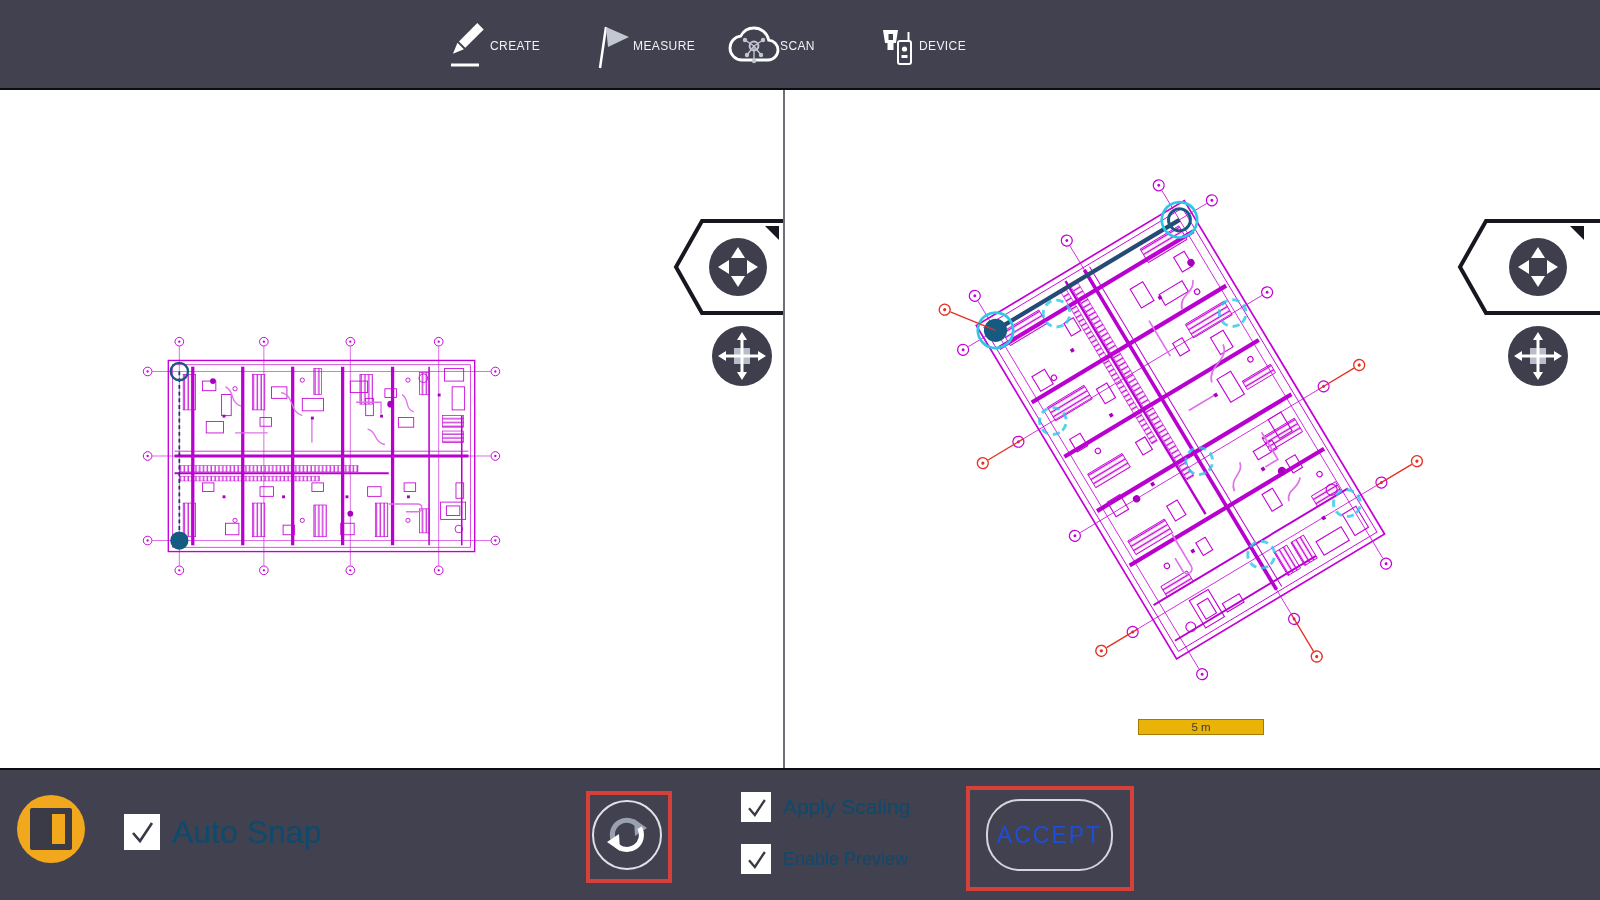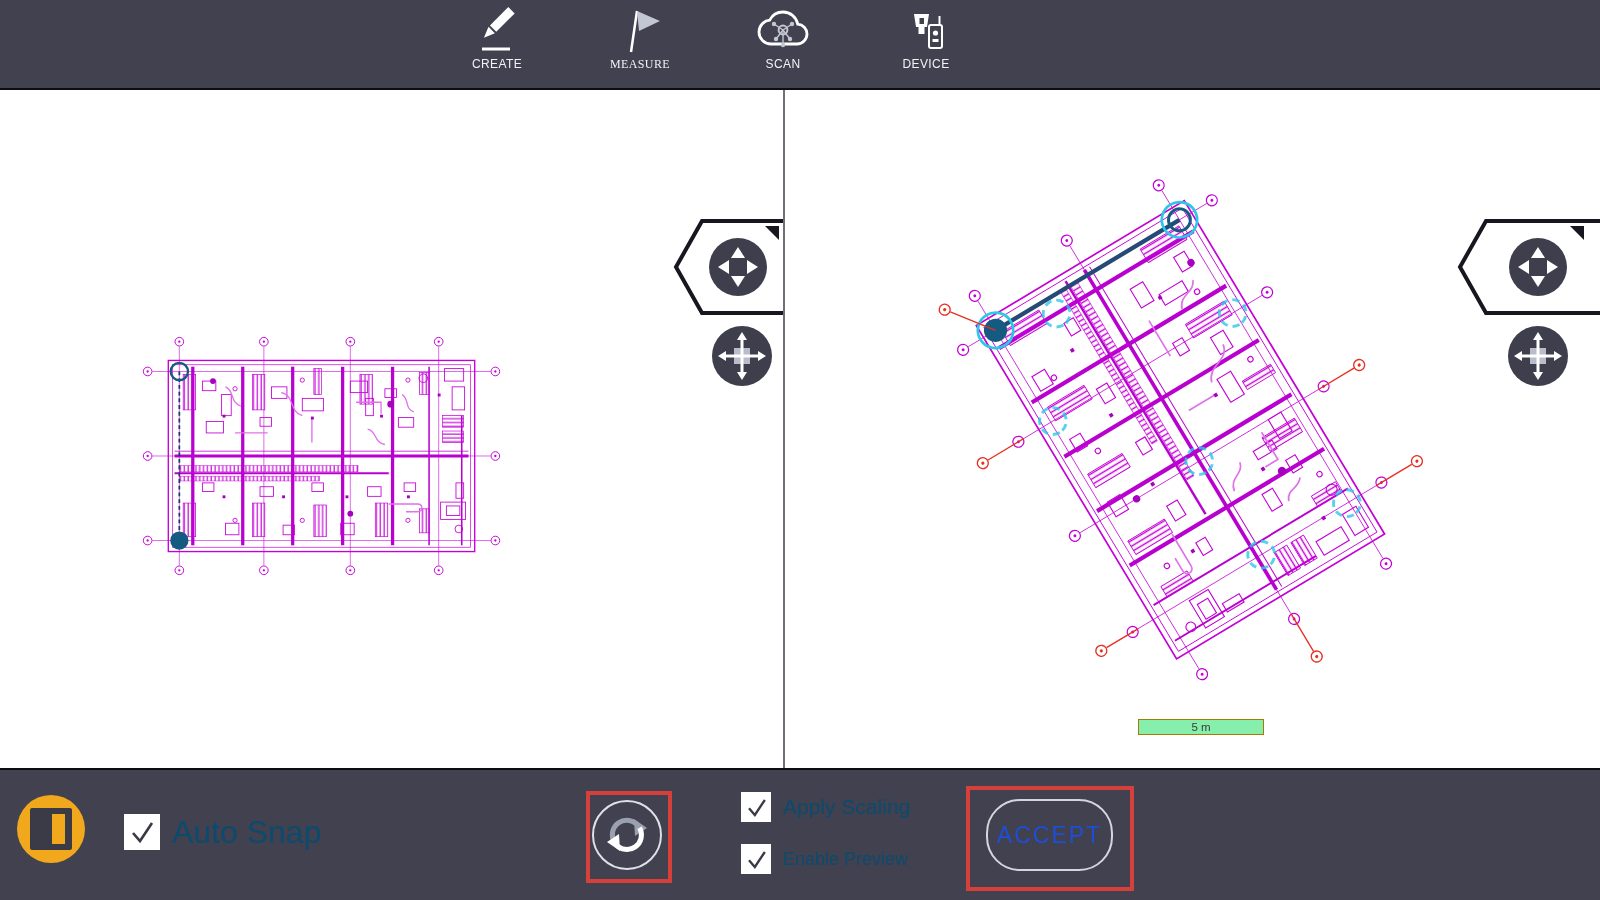--- a/index.html
+++ b/index.html
@@ -2,32 +2,32 @@
 <html><head>
 <meta charset="utf-8">
 <style>
   html,body{margin:0;padding:0;}
   body{width:1600px;height:900px;position:relative;overflow:hidden;background:#fff;
        font-family:"Liberation Sans", sans-serif;-webkit-font-smoothing:antialiased;}
   .abs{position:absolute;}
   
   .topbar{left:0;top:0;width:1600px;height:88px;background:#41414f;border-bottom:2px solid #0c0c12;}
   .bottombar{left:0;top:768px;width:1600px;height:132px;background:#41414f;border-top:2px solid #0c0c12;}
-  .tool{width:110px;height:84px;top:2px;display:flex;flex-direction:column;align-items:center;justify-content:flex-start;cursor:pointer;}
+  .tool{width:110px;height:84px;top:2px;display:flex;align-items:center;justify-content:flex-start;cursor:pointer;}
   .tool .ticon{height:52px;display:flex;align-items:flex-end;justify-content:center;}
   .tlabel{color:#f2f2f5;font-size:12px;letter-spacing:.4px;margin-top:3px;}
   
   .panel{top:90px;height:678px;background:#fff;}
   .divider{left:783px;top:90px;width:2px;height:678px;background:#6f6f79;}
   .divider2{left:783px;top:768px;width:2px;height:26px;background:#35353f;}
   .plan{position:absolute;overflow:visible;}
   
   .roundbtn{border-radius:50%;}
   
-  .scalebar{height:14px;background:#86efac;border:1px solid #a87b00;display:flex;align-items:center;justify-content:center;
+  .scalebar{height:14px;background:#eab308;border:1px solid #a87b00;display:flex;align-items:center;justify-content:center;
             font-size:11.5px;color:#3b3b3b;}
   
   .cb{background:#fff;display:flex;align-items:center;justify-content:center;cursor:pointer;}
   .cblabel{color:#0c4a6e;display:flex;align-items:center;}
   .redbox{border:4px solid #d5403b;background:transparent;pointer-events:none;}
   .rotatebtn{left:592px;top:800px;width:66px;height:66px;border:2px solid #dfe1e8;border-radius:50%;cursor:pointer;
              display:flex;align-items:center;justify-content:center;}
   .acceptbtn{left:986px;top:799px;width:123px;height:68px;border:2px solid #d4d6de;border-radius:34px;cursor:pointer;
              display:flex;align-items:center;justify-content:center;color:#1d4ed8;font-size:23px;letter-spacing:2px;}
 </style>
@@ -242,21 +242,21 @@
       <svg width="48" height="48" viewBox="0 0 48 48">
         <g transform="rotate(45 24 18)" fill="#fff">
           <rect x="20" y="-2" width="9" height="26"></rect>
           <polygon points="20,26 29,26 24.5,37"></polygon>
         </g>
         <line x1="9" y1="43" x2="37" y2="43" stroke="#fff" stroke-width="3"></line>
       </svg>
     </div>
     <div class="tlabel">CREATE</div>
   </div>
-  <div class="abs tool" style="left:585px;font-family:Liberation Serif, serif;">
+  <div class="abs tool" style="left:585px;">
     <div class="ticon">
       <svg width="48" height="48" viewBox="0 0 48 48">
         <line x1="15" y1="46" x2="21" y2="5" stroke="#fff" stroke-width="2.5"></line>
         <polygon points="21,5 44,15 23,25" fill="#c3c7d2"></polygon>
       </svg>
     </div>
     <div class="tlabel">MEASURE</div>
   </div>
   <div class="abs tool" style="left:728px;">
     <div class="ticon">

